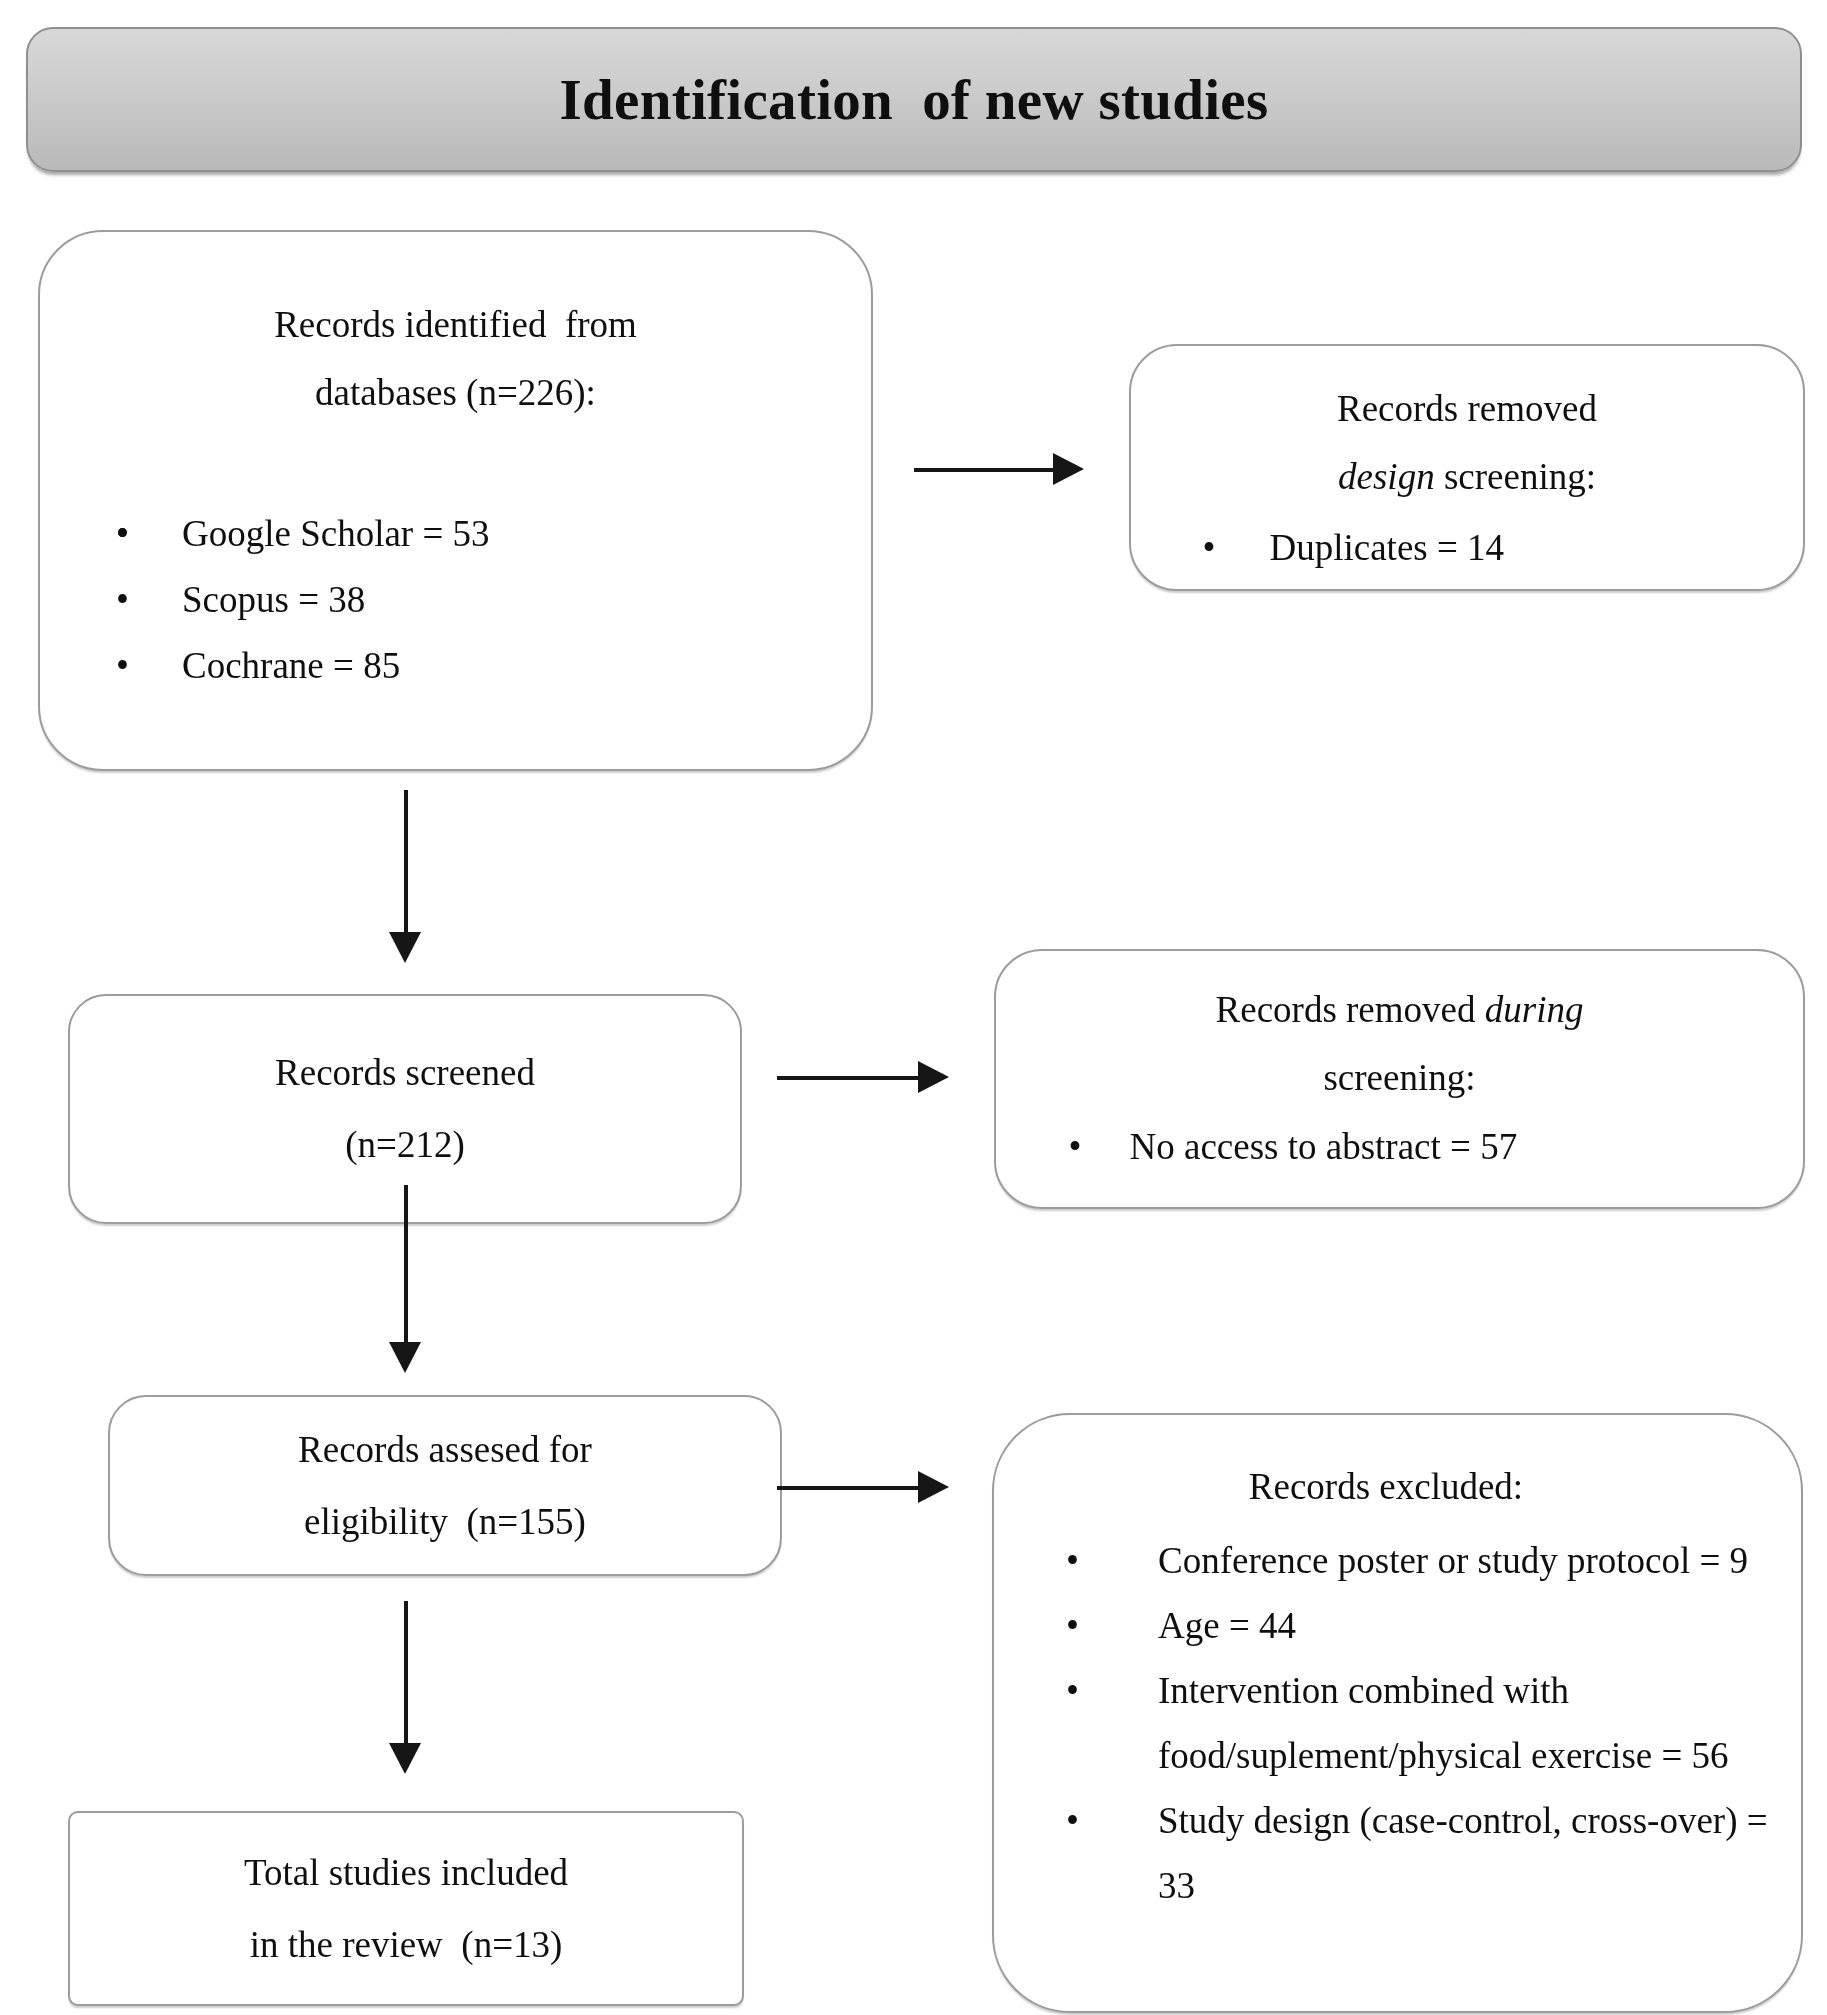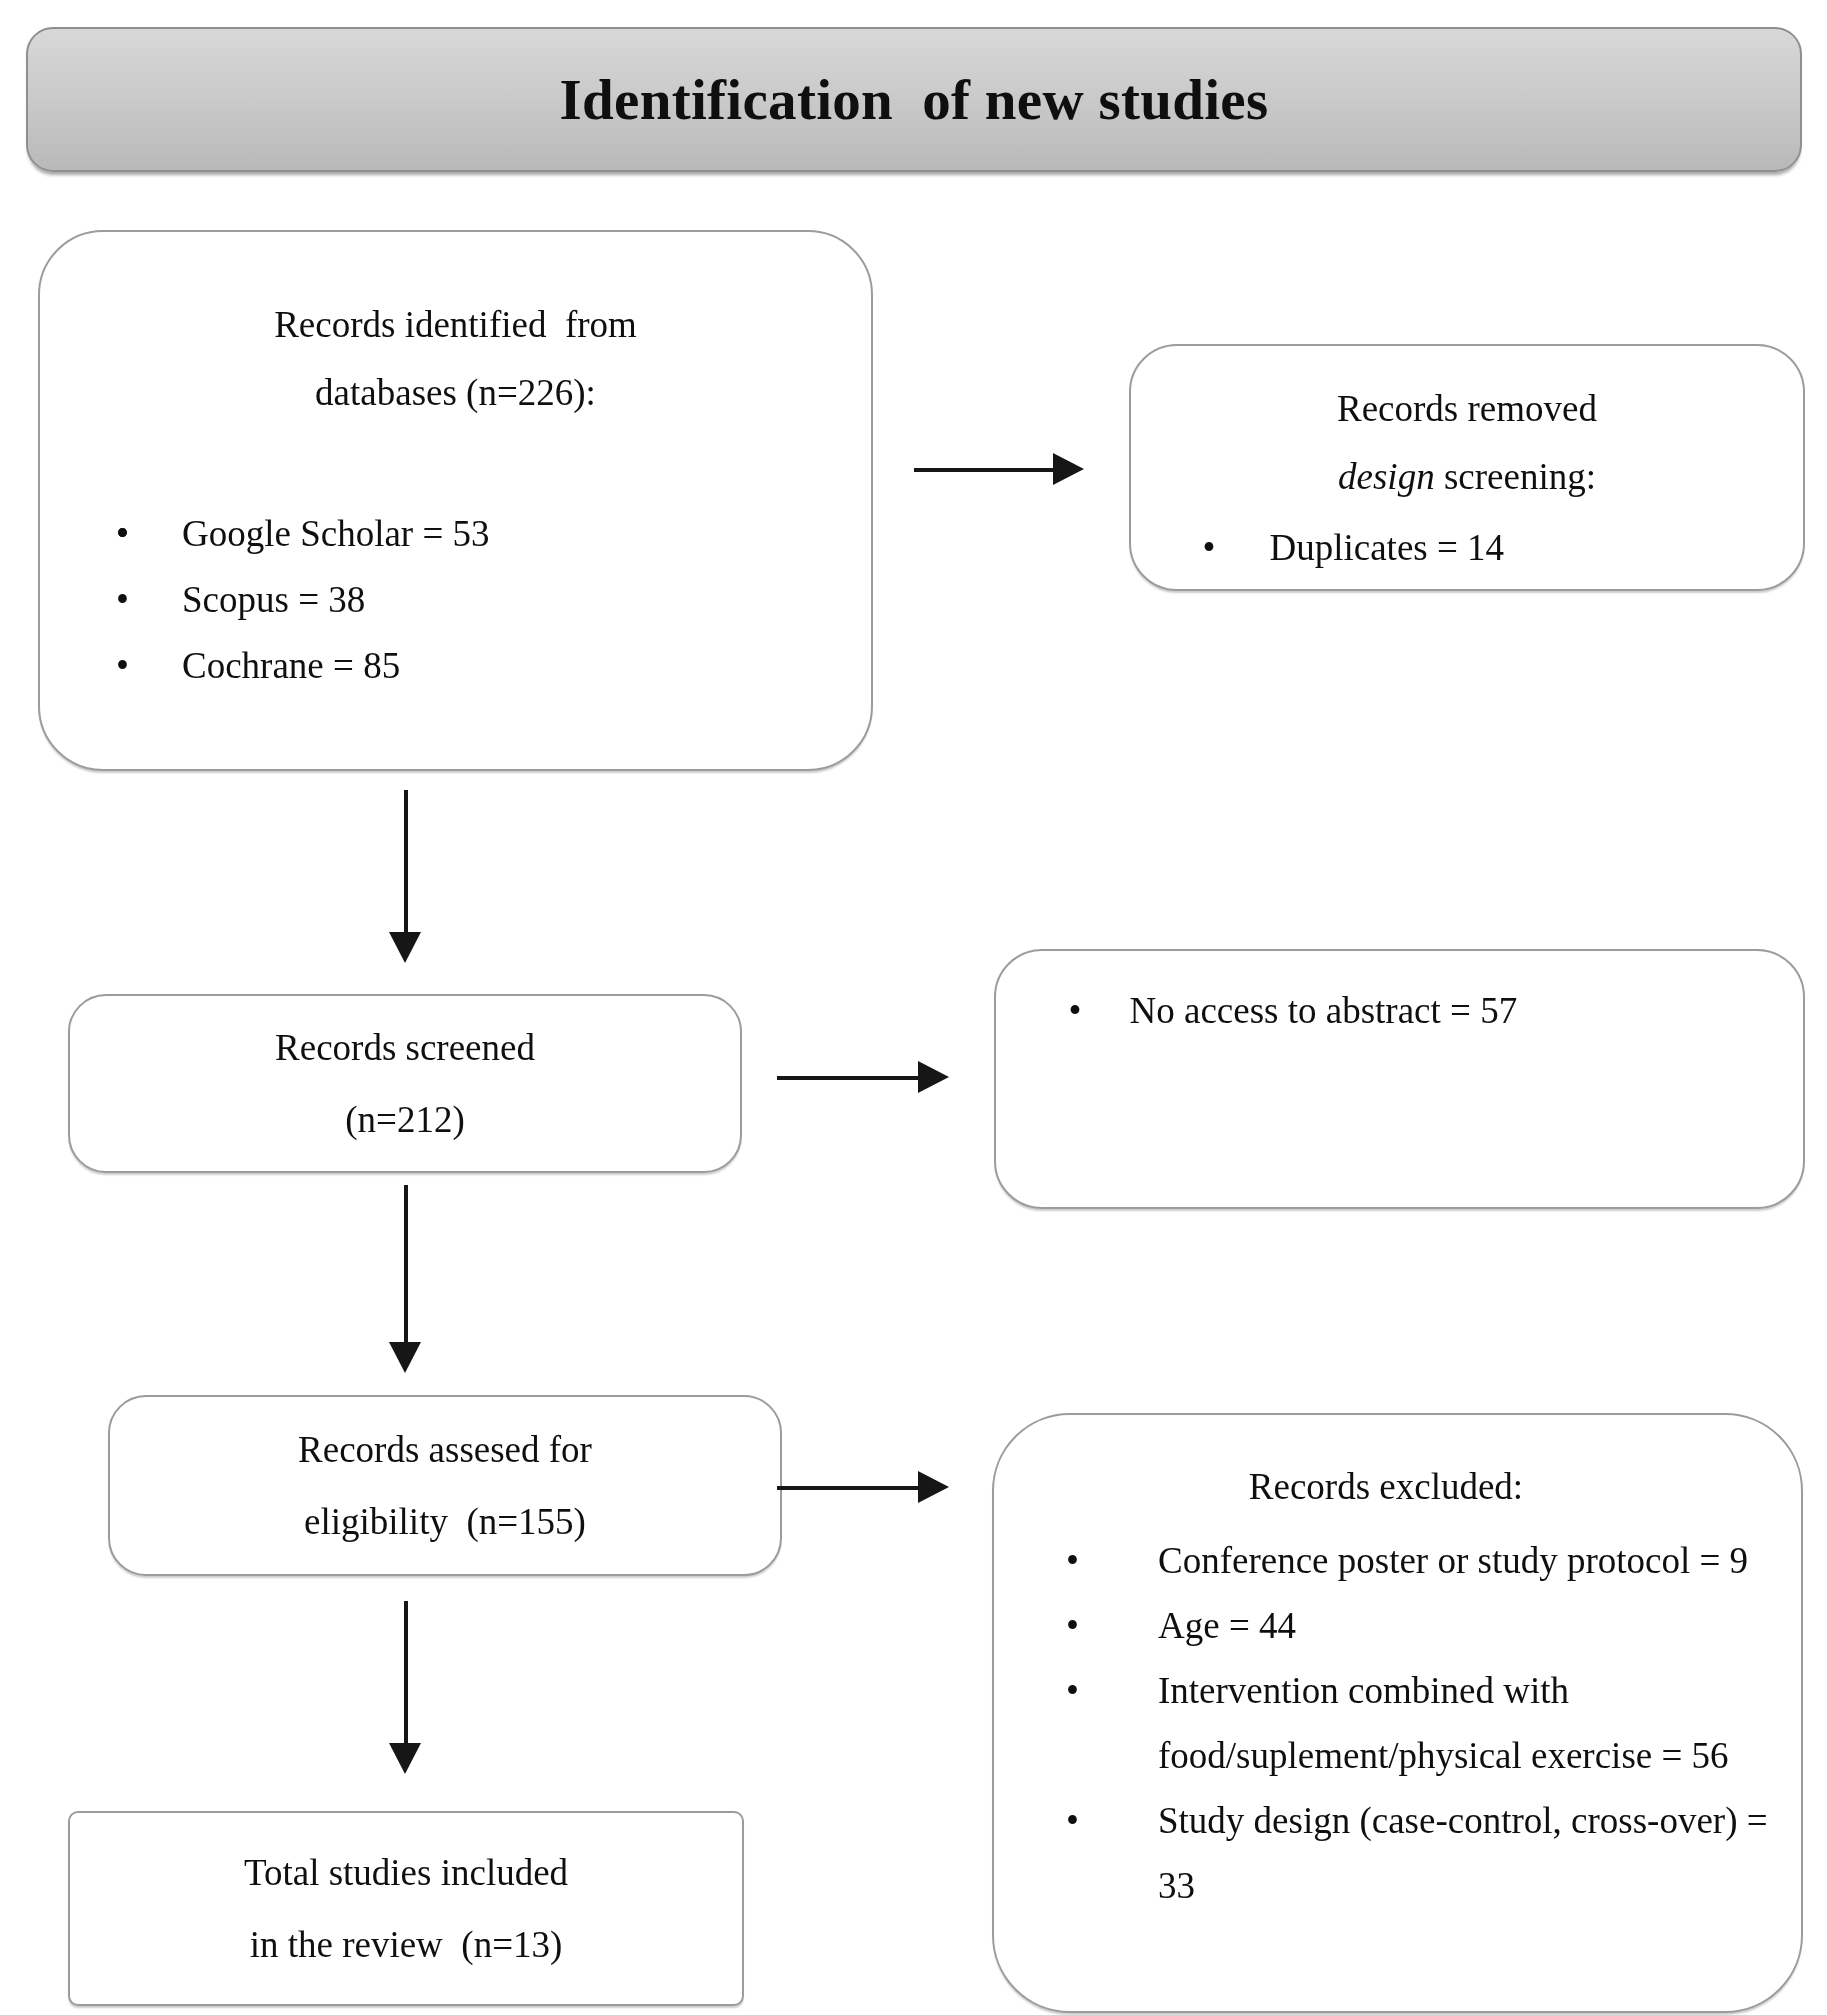--- a/index.html
+++ b/index.html
@@ -43,21 +43,21 @@
     position: absolute;
     box-sizing: border-box;
     background: #ffffff;
     border: 2.7px solid #9c9c9c;
     box-shadow: 0 2.7px 2px -1.4px rgba(0,0,0,0.2);
     font-size: 37px;
     line-height: 68px;
   }
   .box-a { left: 38px;   top: 230px;  width: 835px; height: 541px; border-radius: 65px;  padding: 59px 27px 0 27px; }
   .box-b { left: 1129px; top: 344px;  width: 676px;  height: 247px; border-radius: 48px;  padding: 29px 20.5px 0 20.5px; }
-  .box-c { left: 68px;  top: 994px; width: 674px;  height: 179px; border-radius: 38px; }
+  .box-c { left: 68px;  top: 994px; width: 674px;  height: 230px; border-radius: 38px; }
   .box-d { left: 994px; top: 949px; width: 811px; height: 260px; border-radius: 48px;  padding: 24.5px 20.5px 0 20.5px; }
   .box-e { left: 68px;  top: 1395px; width: 674px;  height: 181px; border-radius: 38px; margin-left: 40px; }
   .box-f { left: 992px; top: 1405px; width: 811px; height: 600px; border-radius: 78px; padding: 38px 23px 0 0; margin-top: 8px; }
   .box-g { left: 68px;  top: 1811px; width: 676px;  height: 195px; border-radius: 10px; }
 
   .heading { text-align: center; }
   .center-col {
     display: flex;
     flex-direction: column;
     justify-content: center;
@@ -165,20 +165,24 @@
   </div>
 
   <div class="box box-c">
     <div class="center-col">
       <div class="t">Records screened</div>
       <div class="t">(n=212)</div>
     </div>
   </div>
 
   <div class="box box-d">
+    <div class="heading">
+      <div><span class="t">Records removed </span><i class="t">during</i></div>
+      <div class="t">screening:</div>
+    </div>
     <ul class="bullets">
       <li><span class="dot">•</span><span class="t">No access to abstract = 57</span></li>
     </ul>
   </div>
 
   <div class="box box-e">
     <div class="center-col">
       <div class="t">Records assesed for</div>
       <div class="t">eligibility  (n=155)</div>
     </div>

